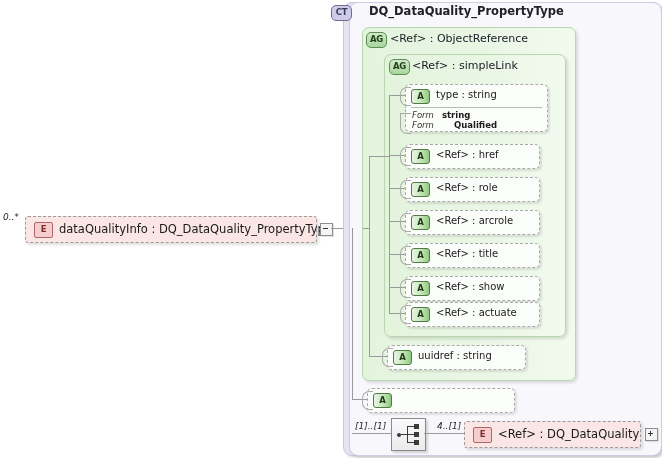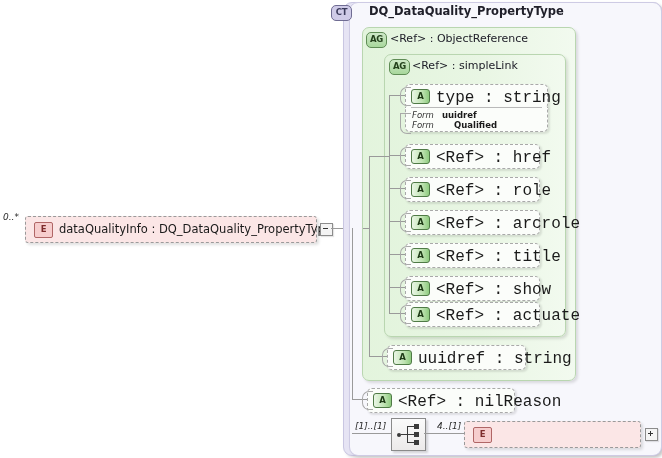--- a/index.html
+++ b/index.html
@@ -92,21 +92,21 @@
   .attr-row {
     position:absolute;
     height:23px;
     background:#fbfdfa;
     border:1px dashed #a9a9a9;
     border-radius:5px;
     box-shadow: 1.5px 1.5px 2px rgba(0,0,0,0.10);
   }
   .attr-row .txt {
     position:absolute; left:30px; top:4px;
-    font-size:16px; color:#1a1a1a; white-space:nowrap;font-family:Liberation Mono, monospace;
+    font-size:10px; color:#1a1a1a; white-space:nowrap;
   }
   .attr-row .badge-a { left:5px; top:4px; }
 
   
   .nub {
     position:absolute;
     width:10px; height:17px;
     border:1px solid #a9a9a9;
     border-right:none;
     border-radius:7px 0 0 7px;
@@ -228,21 +228,21 @@
 
 <div class="attr-row" style="left:405px; top:84px; width:141px;">
   <div class="badge badge-a">A</div>
   <div class="txt">type       : string</div>
 </div>
 <div class="nub" style="left:400px; top:87px;"></div>
 
 <div id="type-extra" style="left:405px; top:107px; width:141px; height:24px;">
   <div class="divider"></div>
   <div class="kv-key" style="left:6px; top:3px;">Form</div>
-  <div class="kv-val" style="left:36px; top:3px;">uuidref</div>
+  <div class="kv-val" style="left:36px; top:3px;">string</div>
   <div class="kv-key" style="left:6px; top:13px;">Form</div>
   <div class="kv-val" style="left:48px; top:13px;">Qualified</div>
 </div>
 <div class="nub" style="left:400px; top:113px; height:19px; border-radius:0 0 0 7px;"></div>
 
 <div class="attr-row" style="left:405px; top:144px; width:133px;">
   <div class="badge badge-a">A</div>
   <div class="txt">&lt;Ref&gt;      : href</div>
 </div>
 <div class="nub" style="left:400px; top:147px;"></div>
@@ -281,21 +281,20 @@
   <div class="badge badge-a">A</div>
   <div class="txt">uuidref   : string</div>
 </div>
 <div class="nub" style="left:382px; top:348px;"></div>
 
 <div class="line-v" style="left:352px; top:228px; height:172px;"></div>
 <div class="line-h" style="left:352px; top:399px; width:15px;"></div>
 
 <div class="attr-row" style="left:367px; top:388px; width:146px;">
   <div class="badge badge-a">A</div>
-  <div class="txt">&lt;Ref&gt;     : nilReason</div>
 </div>
 <div class="nub" style="left:362px; top:391px;"></div>
 
 <div class="line-h" style="left:352px; top:433px; width:39px;"></div>
 <div class="card" style="left:355px; top:421px;">[1]..[1]</div>
 
 <div id="seq-icon">
   <div class="dot"></div>
   <div class="seg" style="left:9px; top:15px; width:6px; height:1px;"></div>
   <div class="seg" style="left:15px; top:7px; width:1px; height:17px;"></div>
@@ -305,14 +304,15 @@
   <div class="sq" style="top:5px;"></div>
   <div class="sq" style="top:13px;"></div>
   <div class="sq" style="top:21px;"></div>
 </div>
 
 <div class="line-h" style="left:424px; top:433px; width:41px;"></div>
 <div class="card" style="left:437px; top:421px;">4..[1]</div>
 
 <div class="elem-box" style="left:464px; top:421px; width:175px;">
   <div class="badge badge-e">E</div>
+  <div class="txt">&lt;Ref&gt;      : DQ_DataQuality</div>
 </div>
 <div class="expander plus" style="left:645px; top:428px;"></div>
 
 </body></html>

